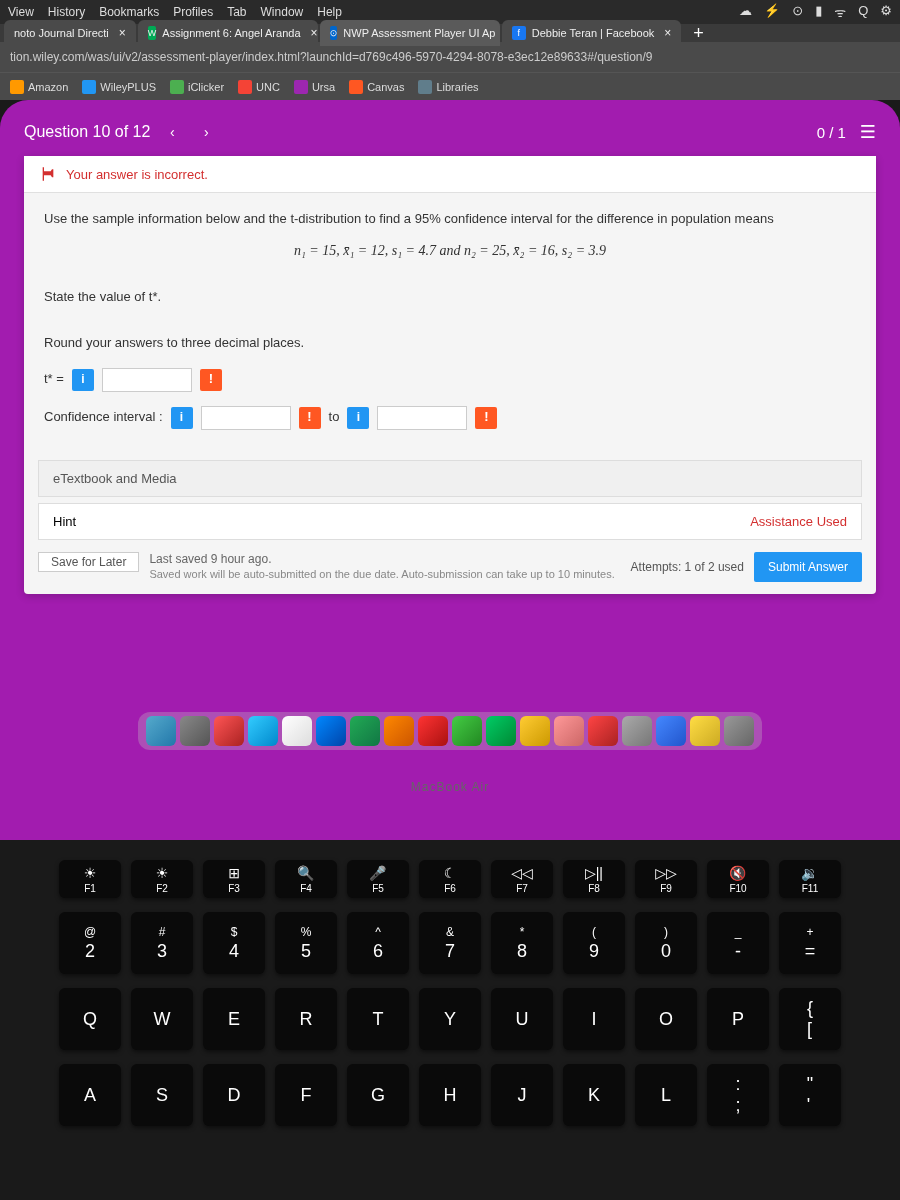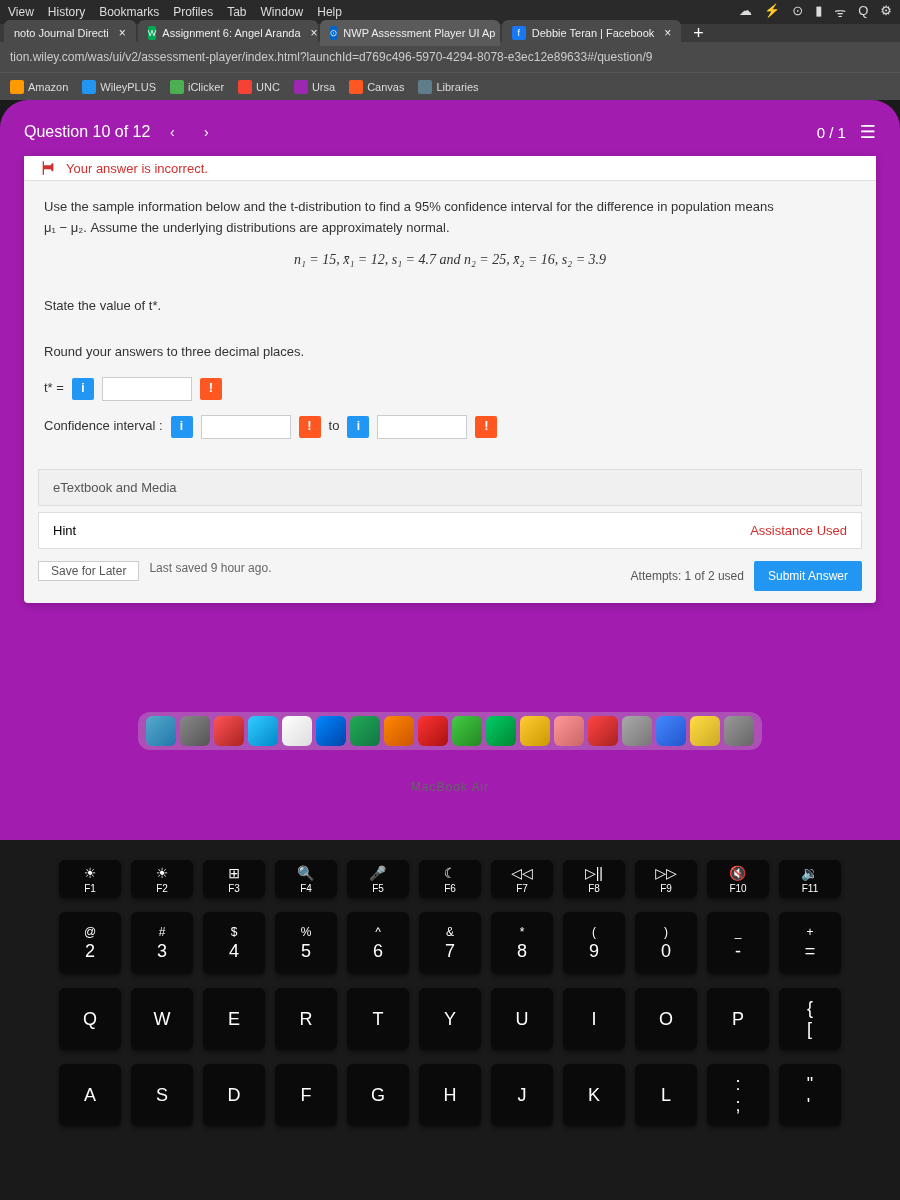--- a/index.html
+++ b/index.html
@@ -28,21 +28,21 @@
 
 
 .page { background: #a21caf; padding: 0; height: 768px; position: relative; border-radius: 28px; }
 .page-header { background: transparent; padding: 20px 24px 12px; display: flex; align-items: center; color: #fff; }
 .qnav { display: flex; align-items: center; gap: 10px; font-size: 16px; }
 .qnav .arrow { width: 24px; height: 24px; display: flex; align-items: center; justify-content: center; font-size: 14px; cursor: pointer; }
 .score { margin-left: auto; font-size: 15px; display: flex; align-items: center; gap: 14px; }
 .menu-icon { font-size: 18px; }
 
 .content { background: #f5f5f5; margin: 0 24px 24px; border-radius: 4px; padding: 0; box-shadow: 0 2px 8px rgba(0,0,0,0.2); }
-.flag-bar { background: #fff; padding: 4px 16px; border-bottom: 1px solid #e0e0e0; display: flex; align-items: center; gap: 10px; font-size: 13px; color: #d32f2f; }
+.flag-bar { background: #fff; padding: 10px 16px; border-bottom: 1px solid #e0e0e0; display: flex; align-items: center; gap: 10px; font-size: 13px; color: #d32f2f; }
 .flag-icon { width: 16px; height: 16px; }
 .qbody { padding: 16px 20px; font-size: 13px; color: #333; line-height: 1.6; }
 .qbody .formula { text-align: center; margin: 10px 0; font-family: "Times New Roman", serif; font-style: italic; font-size: 14px; }
 .qbody .prompt { margin-top: 25px; }
 .answer-row { display: flex; align-items: center; gap: 8px; margin: 14px 0; font-size: 13px; }
 .answer-row .info { width: 22px; height: 22px; background: #2196f3; color: #fff; display: flex; align-items: center; justify-content: center; font-weight: bold; border-radius: 2px; font-size: 12px; }
 .answer-row .warn { width: 22px; height: 22px; background: #ff5722; color: #fff; display: flex; align-items: center; justify-content: center; font-weight: bold; border-radius: 2px; font-size: 13px; }
 .answer-row input { width: 90px; height: 24px; border: 1px solid #ccc; padding: 2px 6px; font-size: 12px; }
 
 .etextbook { background: #f0f0f0; border: 1px solid #ddd; padding: 10px 14px; margin: 0 14px; font-size: 13px; color: #555; }
@@ -167,21 +167,20 @@
 
   <div class="content">
     <div class="flag-bar">
       <svg class="flag-icon" viewBox="0 0 24 24" fill="#d32f2f">
           <path d="M4 2v20h2v-8h10l2 3h2V5h-2l-2 3H6V2z"></path>
         </svg>
       <span>Your answer is incorrect.</span>
     </div>
     <div class="qbody">
       <div>Use the sample information below and the t-distribution to find a 95% confidence interval for the difference in population means</div>
-      <div>μ₁ − μ₂. Assume the underlying distributions are approximately normal.</div>
       <div class="formula">n₁ = 15, x̄₁ = 12, s₁ = 4.7 and n₂ = 25, x̄₂ = 16, s₂ = 3.9</div>
       <div class="prompt">State the value of t*.</div>
       <div class="prompt">Round your answers to three decimal places.</div>
 
       <div class="answer-row">
         <span>t* =</span>
         <span class="info">i</span>
         <input type="text" style="">
         <span class="warn">!</span>
       </div>
@@ -203,20 +202,21 @@
       <span>Hint</span>
       <span class="assist">Assistance Used</span>
     </div>
 
     <div class="footer-row">
       <div>
         <button class="save-btn">Save for Later</button>
       </div>
       <div class="save-info">
         <div>Last saved 9 hour ago.</div>
+        <div class="note">Saved work will be auto-submitted on the due date. Auto-submission can take up to 10 minutes.</div>
       </div>
       <div class="attempts">
         <span>Attempts: 1 of 2 used</span>
         <button class="submit-btn">Submit Answer</button>
       </div>
     </div>
   </div>
 </div>
 
 <div class="dock">

